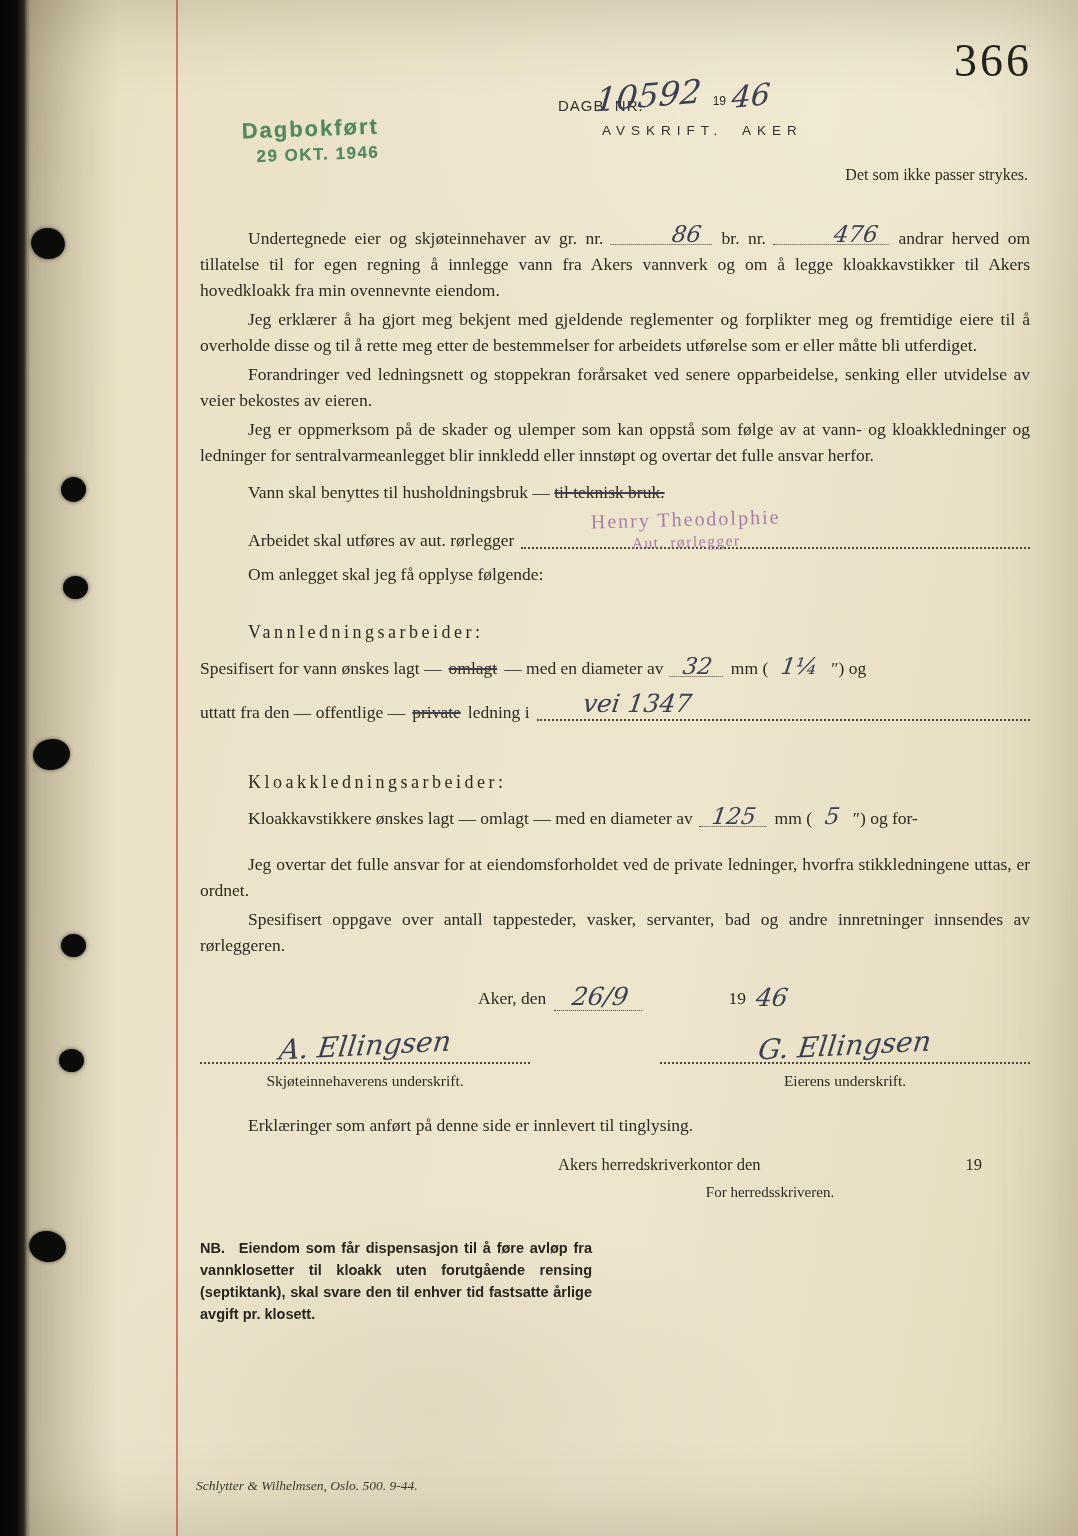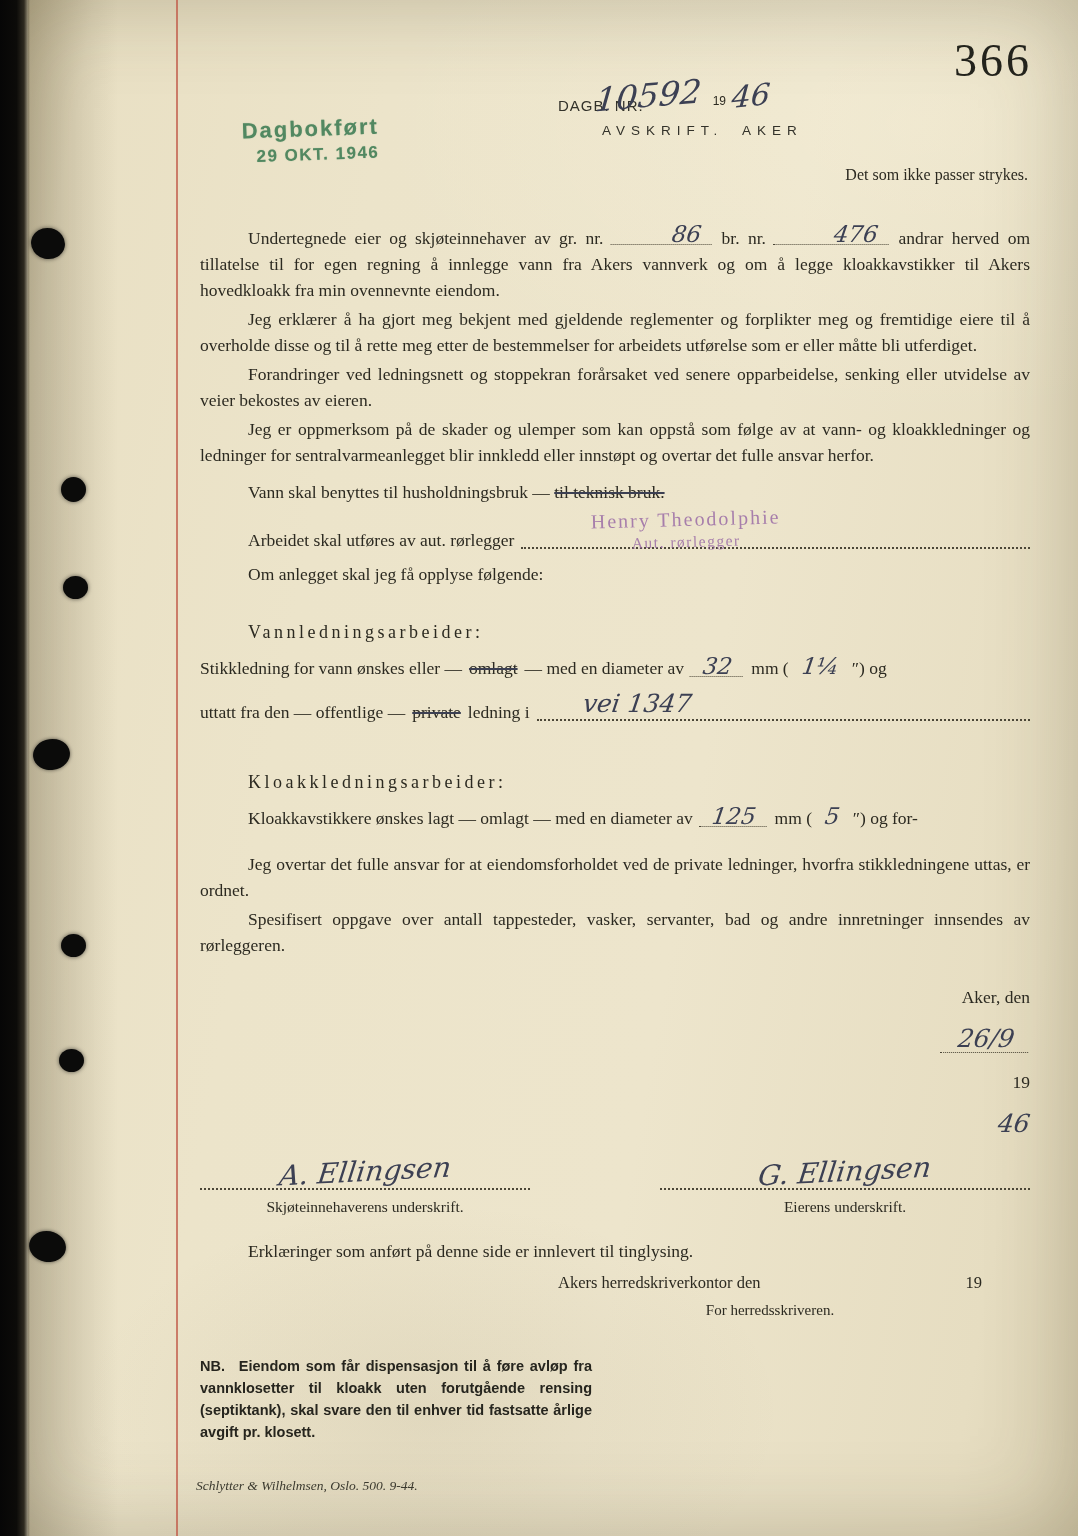--- a/index.html
+++ b/index.html
@@ -65,38 +65,38 @@
     transform:rotate(-1.5deg); text-align:center; line-height:1.25; white-space:nowrap; }
   .ps1 { display:block; font-size:20px; letter-spacing:2px; }
   .ps2 { display:block; font-size:15.5px; letter-spacing:1.5px; }
 
   .sect-head { padding-left:48px; letter-spacing:3.5px; font-size:18px; margin-top:32px; }
   .vline1 { margin-top:10px; }
   .vline2 { margin-top:18px; }
   .kline1 { margin-top:10px; padding-left:48px; }
   .hw-on-line { position:absolute; left:46px; bottom:2px; font-size:25px; white-space:nowrap; }
 
-  .aker-line { margin-top:26px; padding-left:278px; display:flex; align-items:flex-end; gap:16px;flex-direction:column; }
+  .aker-line { margin-top:26px; padding-left:278px; display:flex; align-items:flex-end; gap:10px; }
   .hw-date { font-size:25px; border-bottom:1.5px dotted #4b4637; padding:0 16px; }
   .year-pre { margin-left:74px; }
   .hw-year { font-size:25px; }
 
   .sigrow { display:flex; margin-top:16px; }
   .sigblock { position:relative; text-align:center; }
   .sig-left { width:330px; }
   .sig-right { flex:1; margin-left:130px; }
   .sig-hw { font-size:28px; transform:skewX(-10deg) rotate(-3deg); position:relative; top:6px; }
   .sigline { border-bottom:2px dotted #4b4637; height:8px; }
   .sig-label { font-size:15.5px; margin-top:4px; }
 
   .erkl { margin-top:18px; text-indent:48px; }
   .gebyr { margin-top:16px; padding-left:48px; }
   .betalt { margin-left:192px; }
 
-  .kontor { margin-top:6px; margin-left:358px; width:424px; font-size:16.5px; }
+  .kontor { margin-top:14px; margin-left:358px; width:424px; font-size:16.5px; }
   .kontor-line1 { display:flex; justify-content:space-between; }
   .kontor-line2 { text-align:center; font-size:15px; margin-top:1px; }
 
   .nb { margin-top:32px; width:392px; font-family:"Liberation Sans", sans-serif;
     font-weight:bold; font-size:14.5px; line-height:1.52; text-align:justify; color:#26251e; }
   .nb-label { margin-right:8px; }
 
   .printer { position:absolute; left:196px; bottom:42px; font-style:italic; font-size:13.5px; color:#3b392e; }
 </style>
 </head>
@@ -159,21 +159,21 @@
           <span class="ps2">Aut. rørlegger</span>
         </span>
       </span>
     </div>
 
     <p class="ind" style="margin-top:8px;">Om anlegget skal jeg få opplyse følgende:</p>
 
     <div class="sect-head">Vannledningsarbeider:</div>
 
     <div class="line-flex vline1">
-      <span>Stikkledning for vann ønskes eller —</span>
+      <span>Spesifisert for vann ønskes lagt —</span>
       <span class="struck">omlagt</span>
       <span>— med en diameter av</span>
       <span class="hw blank">32</span>
       <span>mm (</span>
       <span class="hw hw-mid">1¼</span>
       <span>″) og</span>
     </div>
 
     <div class="line-flex vline2">
       <span>uttatt fra den — offentlige —</span>

